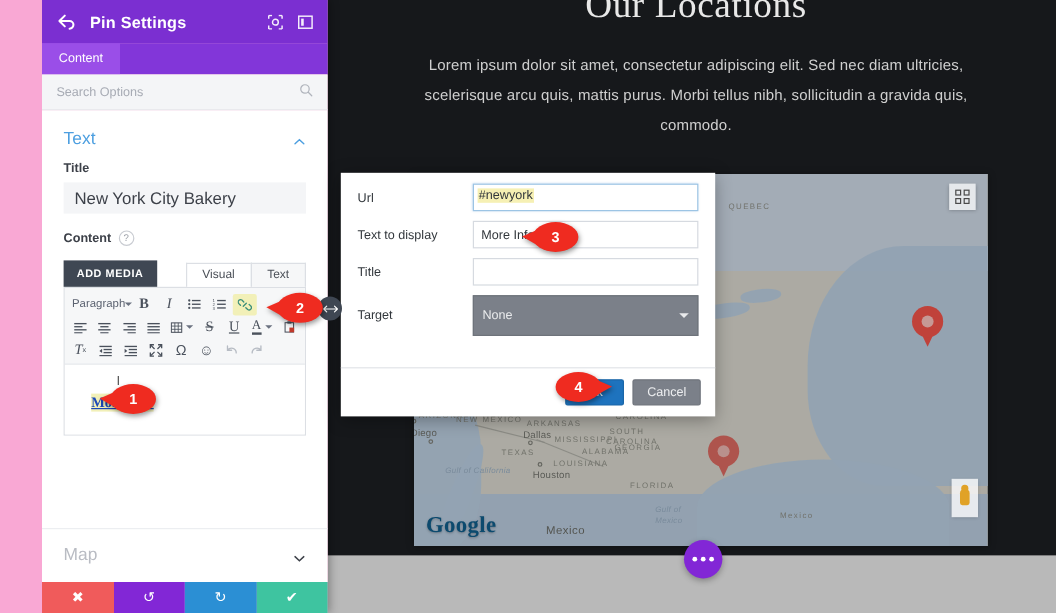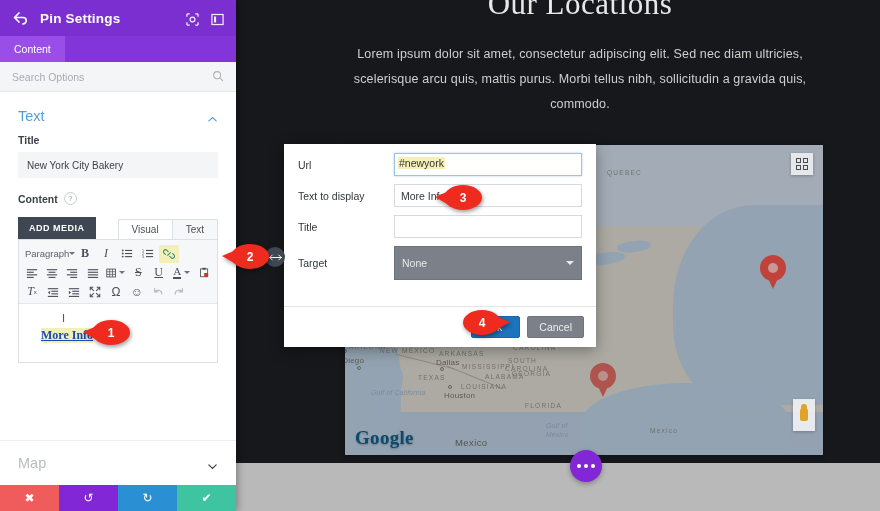--- a/index.html
+++ b/index.html
@@ -156,23 +156,23 @@
     position: absolute; left: 570px; top: 450px;
     width: 32px; height: 32px; border-radius: 50%;
     background: #8227d6;
     display: flex; align-items: center; justify-content: center; gap: 3px;
     box-shadow: 0 2px 5px rgba(0,0,0,.3);
   }
   .fab span { width: 4px; height: 4px; border-radius: 50%; background: #fff; display:block; }
 
   
   .panel {
-    position: absolute; left: 0; top: 0; width: 236px; height: 511px;
-    background: #0f766e; box-shadow: 2px 0 7px rgba(0,0,0,.3);
-    display: flex; flex-direction: column;
+    position: absolute; left: 0; top: 0; width: 273px; height: 511px;
+    background: #f9a8d4; box-shadow: 2px 0 7px rgba(0,0,0,.3);
+    display: flex; flex-direction: column; padding-left: 35px;
   }
   .panel-head {
     height: 36px; background: #7b2fd1;
     display: flex; align-items: center; padding: 0 12px;
     color: #fff; flex: 0 0 auto;
   }
   .back-arrow { width: 16px; height: 16px; position: relative; margin-right: 12px; }
   .panel-title { font-size: 13.5px; font-weight: bold; letter-spacing: .2px; }
   .head-icons { margin-left: auto; display: flex; gap: 12px; align-items: center; }
   .hicon { width: 13px; height: 13px; opacity: .92; }
@@ -210,21 +210,21 @@
     font-size: 10.5px; color: #3d4149; font-weight: bold; margin-bottom: 6px;
     display: flex; align-items: center; gap: 6px;
   }
   .qmark {
     width: 13px; height: 13px; border-radius: 50%; border: 1px solid #c9ccd2;
     color: #9a9ea6; font-size: 8px; font-weight: normal;
     display: flex; align-items: center; justify-content: center;
   }
   .tinput {
     width: 100%; height: 26px; background: #f4f5f7; border: none; outline: none;
-    padding: 0 9px; font-size: 10px; color: #3d4149;
+    padding: 0 9px; font-size: 14px; color: #3d4149;
     font-family: "Liberation Sans", sans-serif;
   }
 
   .editor-wrap { padding: 0 18px; margin-top: 10px; position: relative; }
   .editor-top { display: flex; align-items: flex-end; position: relative; height: 24px; }
   .addmedia {
     background: #3f4753; color: #fff; font-size: 9px; font-weight: bold;
     letter-spacing: .5px; padding: 6px 11px; border: none; border-radius: 0;
     font-family: "Liberation Sans", sans-serif;
   }

